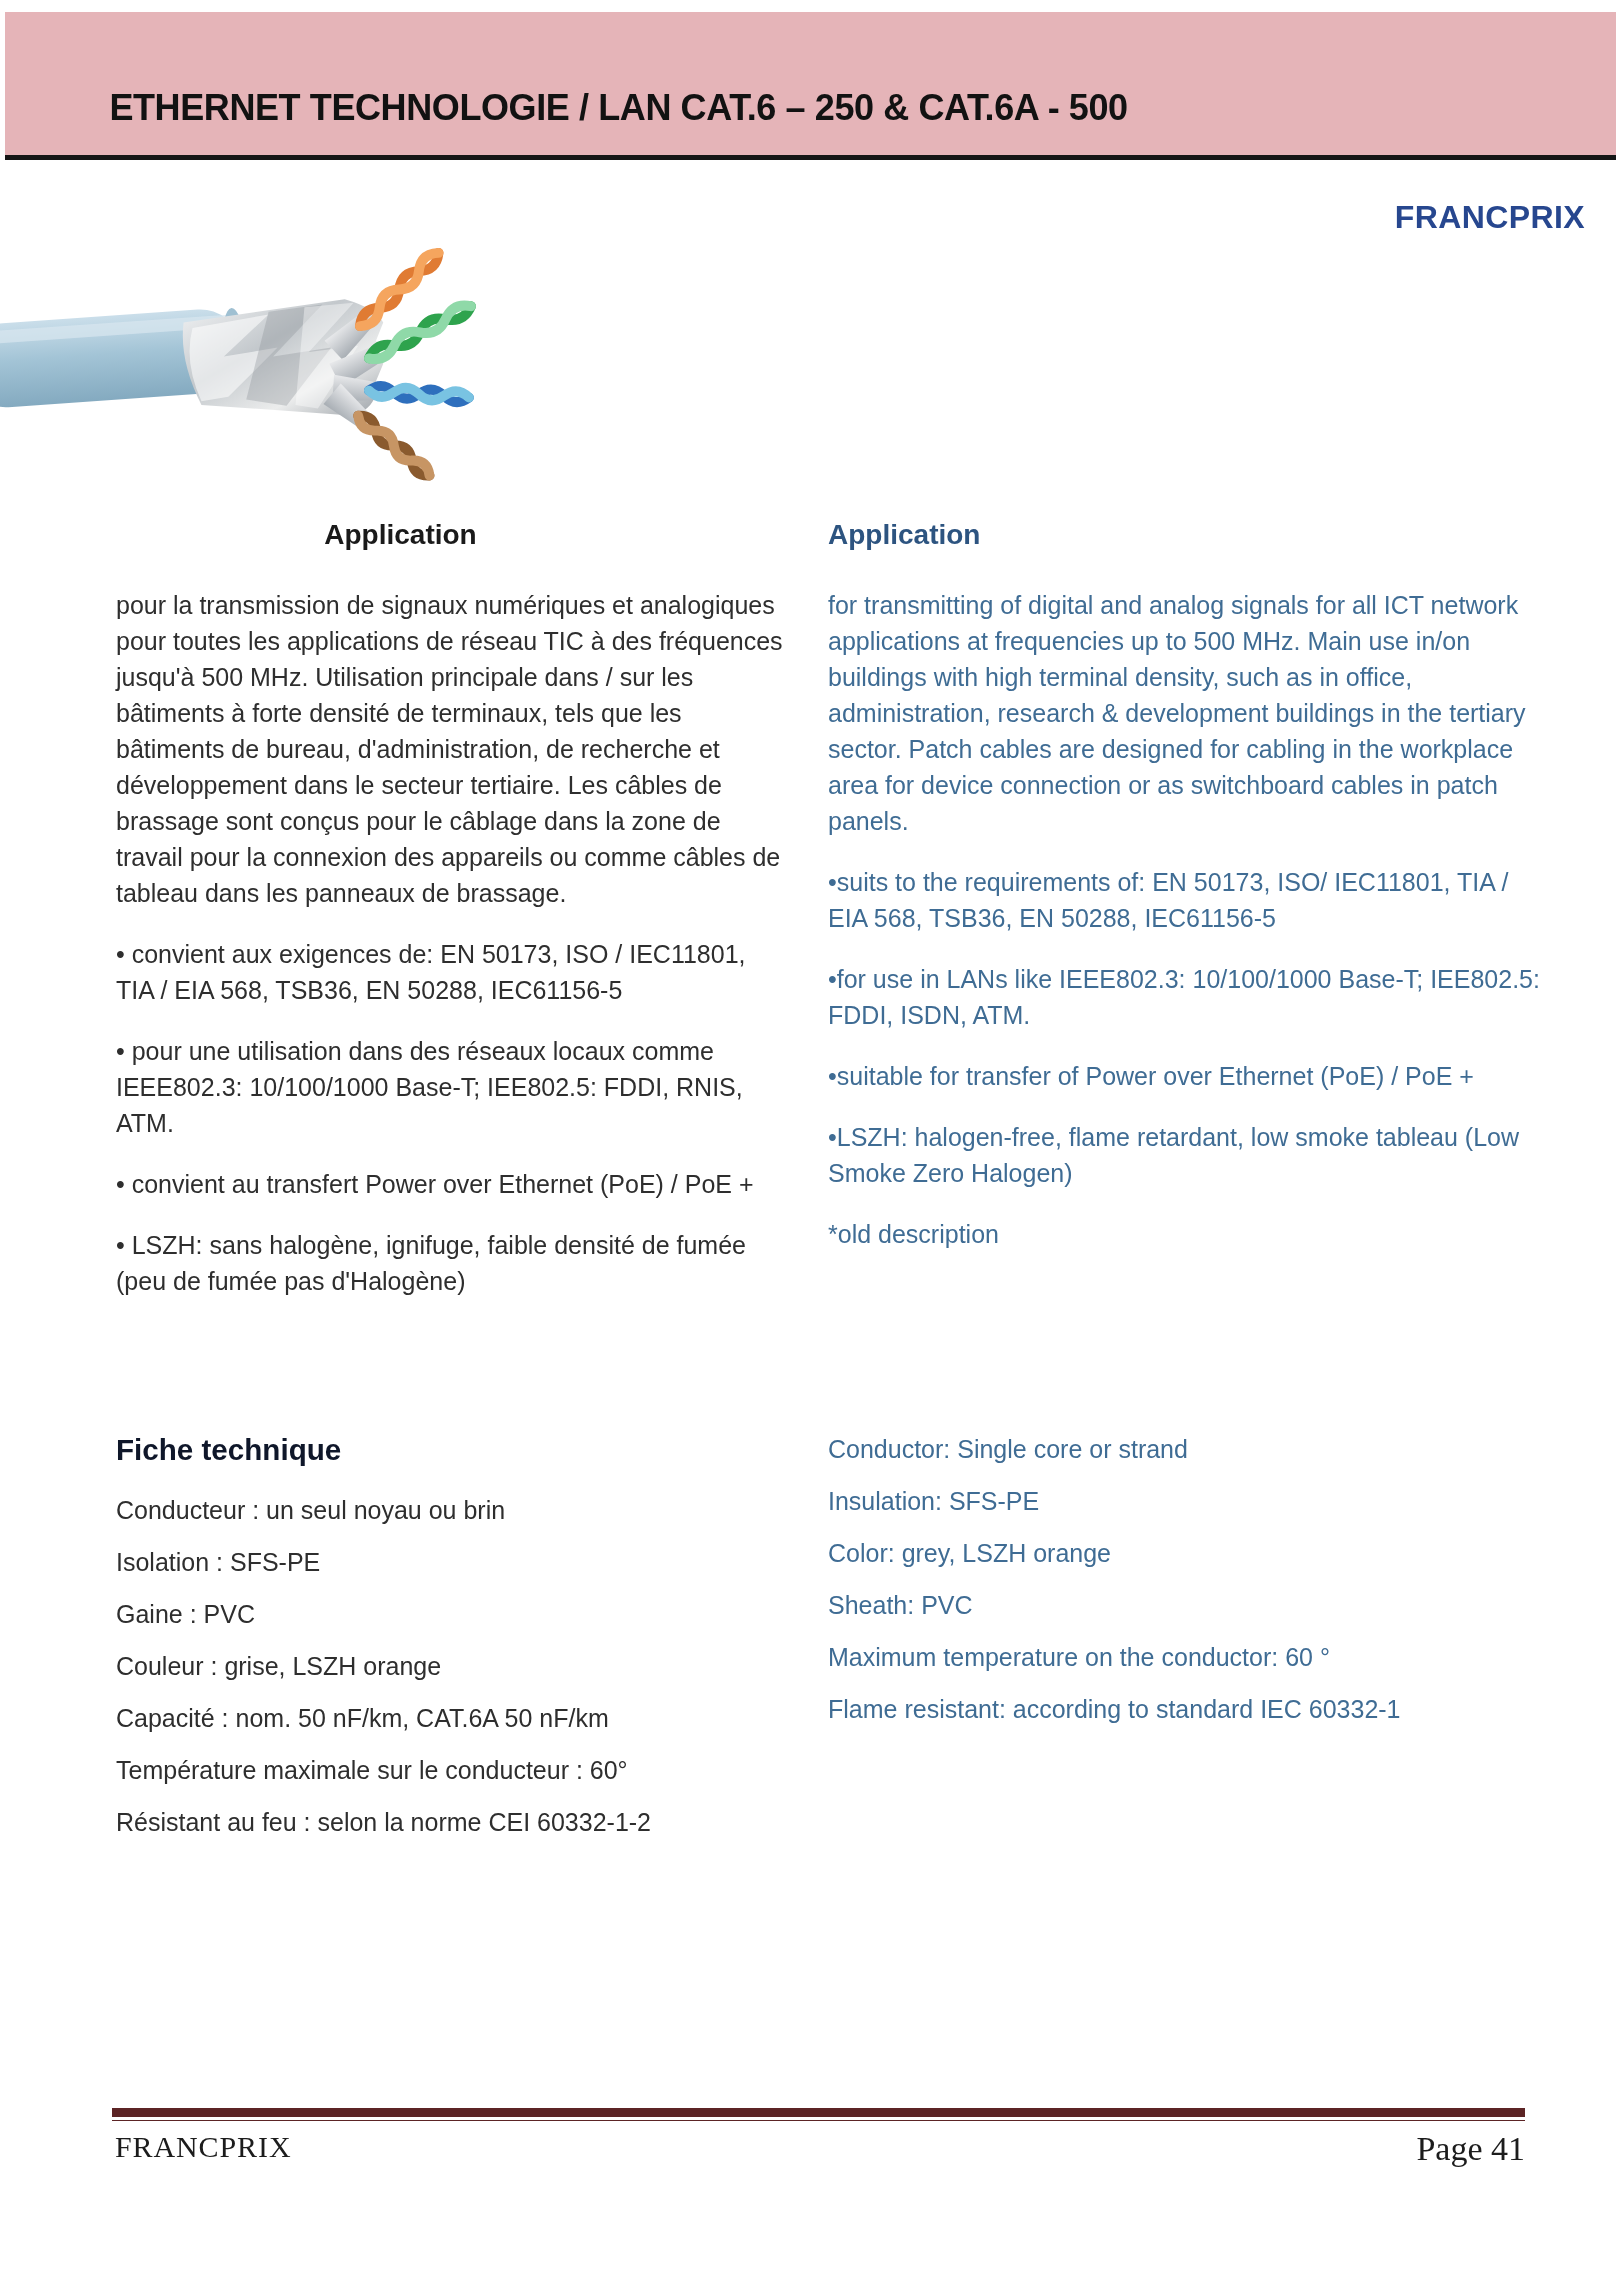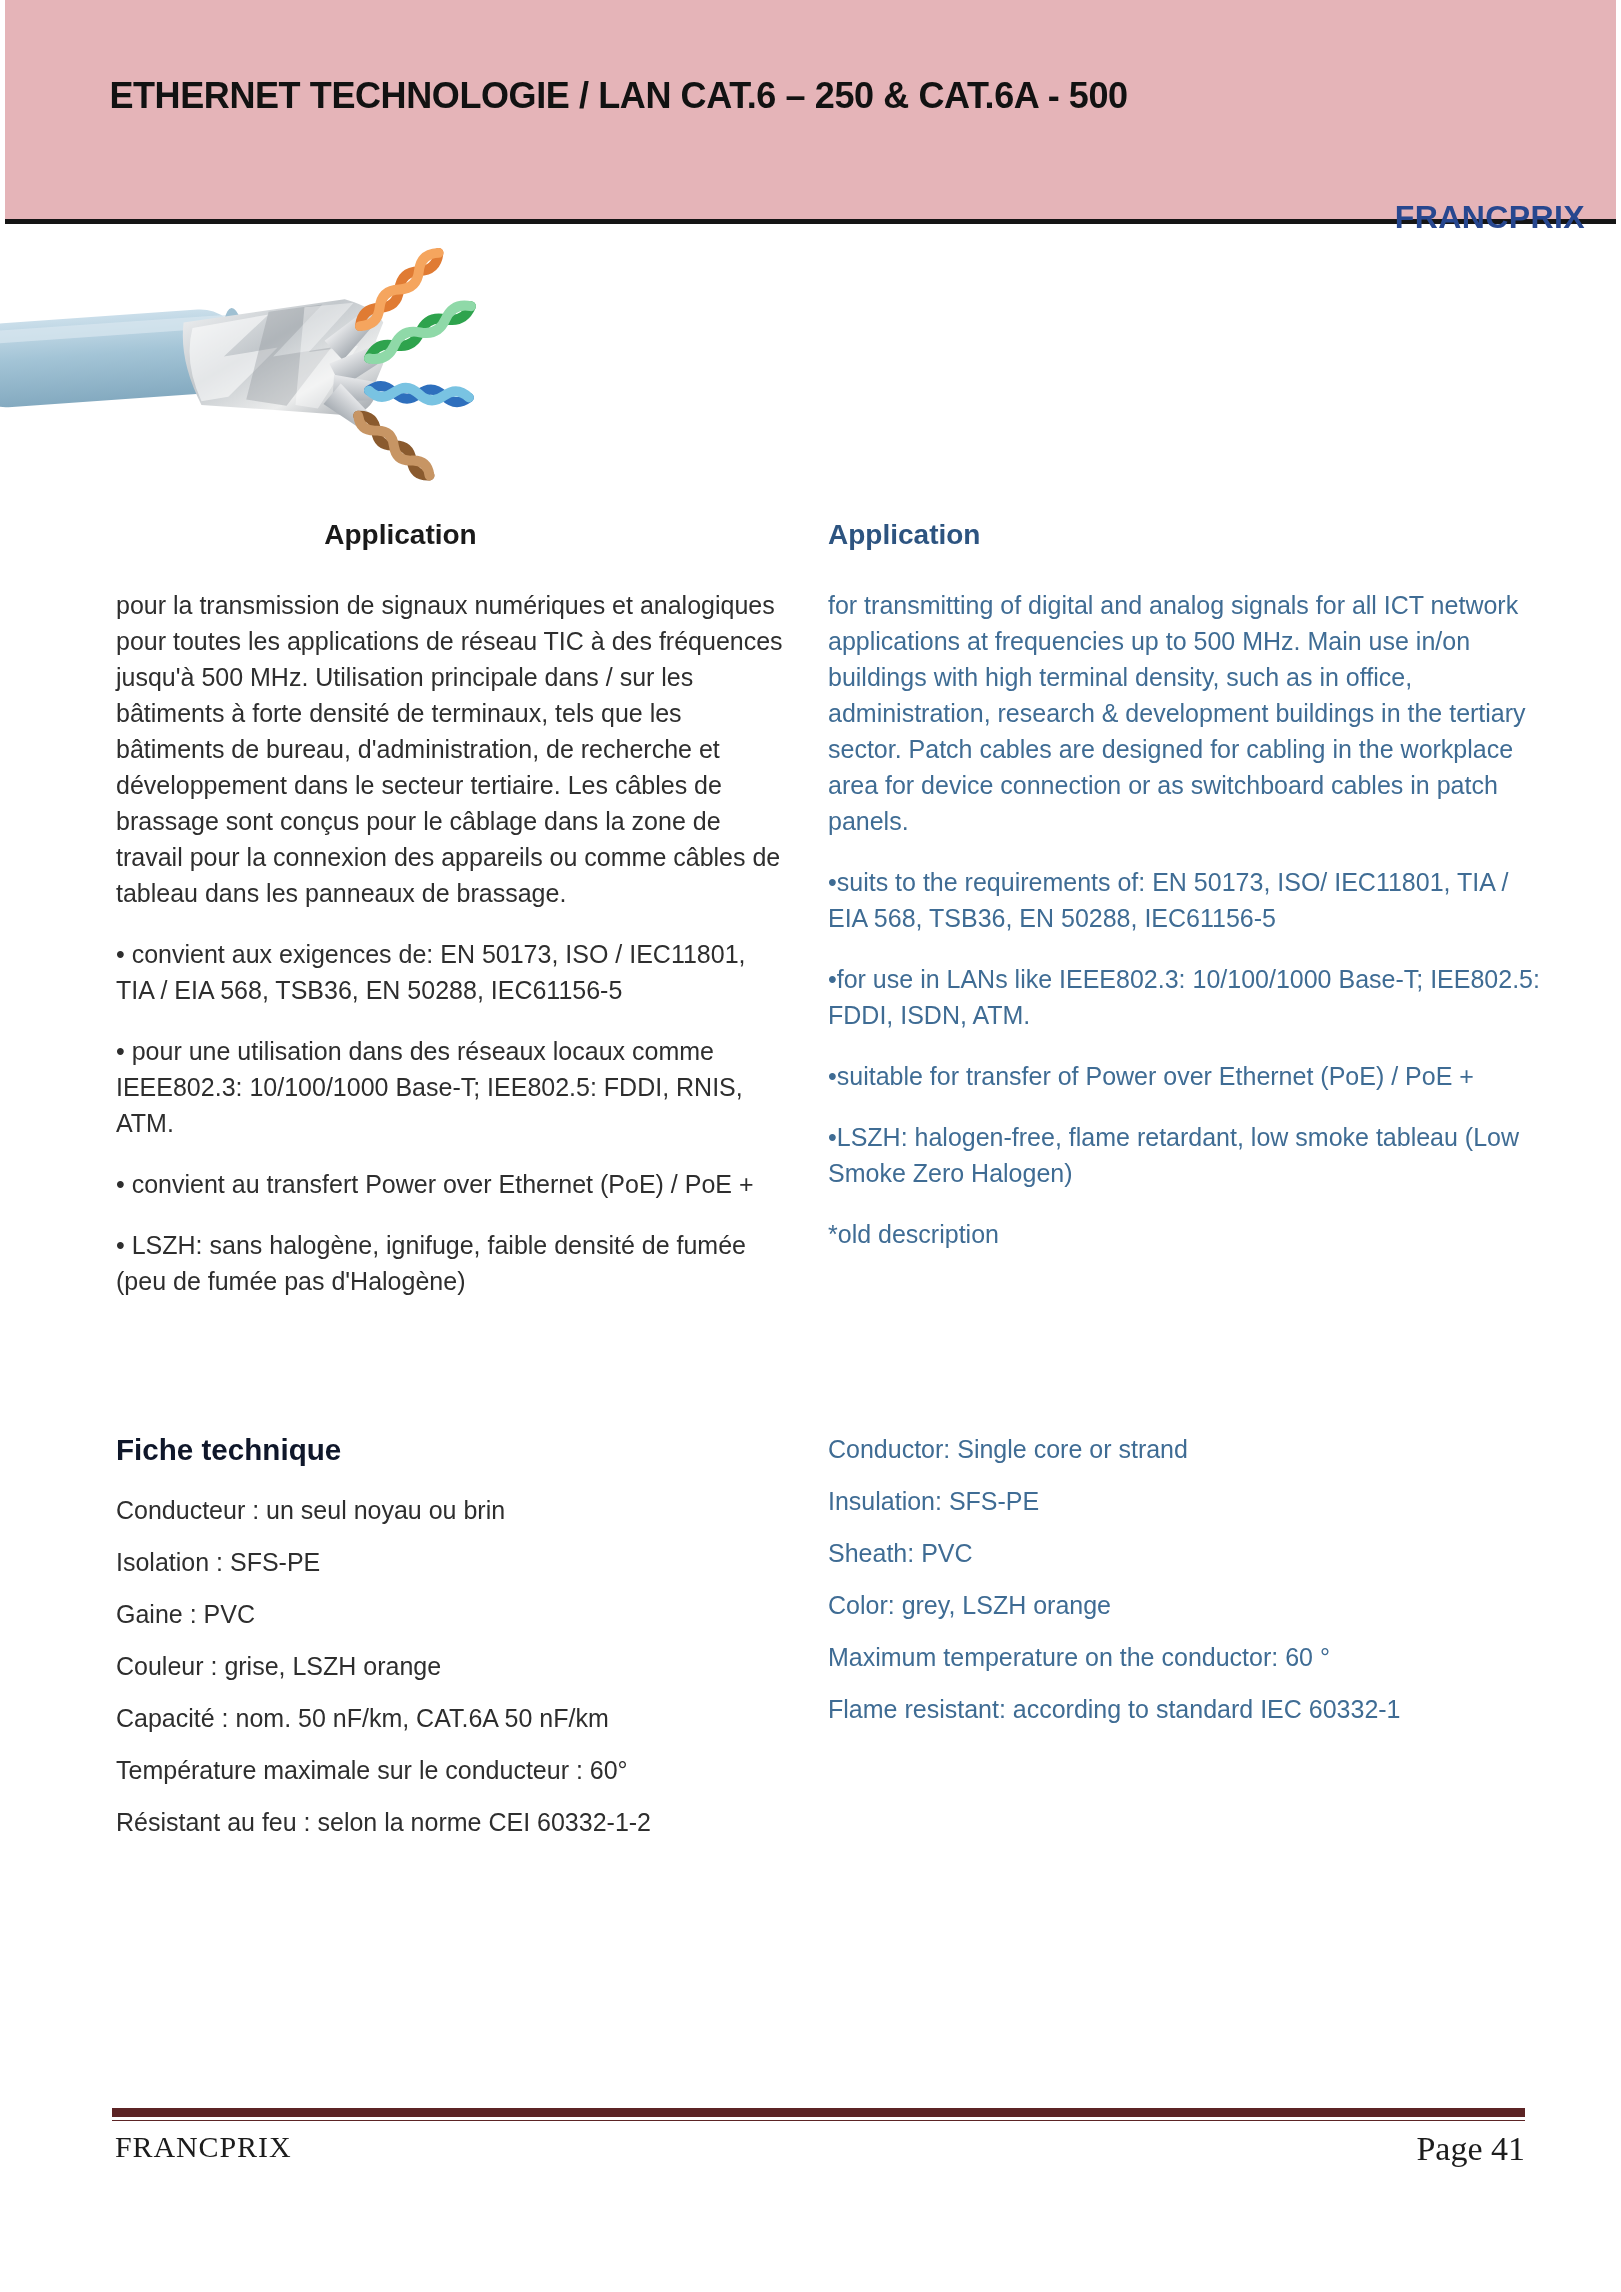--- a/index.html
+++ b/index.html
@@ -3,21 +3,21 @@
 <meta charset="utf-8">
 <style>
   html,body{margin:0;padding:0;}
   body{
     width:1621px;height:2293px;position:relative;background:#ffffff;
     font-family:"Liberation Sans", sans-serif;overflow:hidden;
     -webkit-font-smoothing:antialiased;
   }
   
   .pink-header{
-    position:absolute;top:0;left:5.4px;right:5.4px;height:224px;
+    position:absolute;top:12px;left:5.4px;right:5.4px;height:148px;
     background:#e5b4b8;border-bottom:5.4px solid #151515;box-sizing:border-box;
   }
   .page-title{
     position:absolute;left:104px;top:75px;
     font-size:36px;font-weight:bold;color:#121212;letter-spacing:-0.4px;
     white-space:nowrap;
   }
   .brand-top{
     position:absolute;top:199px;right:36px;
     font-size:32px;font-weight:bold;color:#27478f;letter-spacing:0.4px;
@@ -150,22 +150,22 @@
   <p>Gaine : PVC</p>
   <p>Couleur : grise, LSZH orange</p>
   <p>Capacité : nom. 50 nF/km, CAT.6A 50 nF/km</p>
   <p>Température maximale sur le conducteur : 60°</p>
   <p>Résistant au feu : selon la norme CEI 60332-1-2</p>
 </div>
 
 <div class="tech tech-en">
   <p>Conductor: Single core or strand</p>
   <p>Insulation: SFS-PE</p>
+  <p>Color: grey, LSZH orange</p>
   <p>Sheath: PVC</p>
-  <p>Color: grey, LSZH orange</p>
   <p>Maximum temperature on the conductor: 60 °</p>
   <p>Flame resistant: according to standard IEC 60332-1</p>
 </div>
 
 <div class="footer-rule">
   <div class="bar"></div>
   <div class="gap"></div>
   <div class="thin"></div>
 </div>
 <div class="footer-brand">FRANCPRIX</div>

